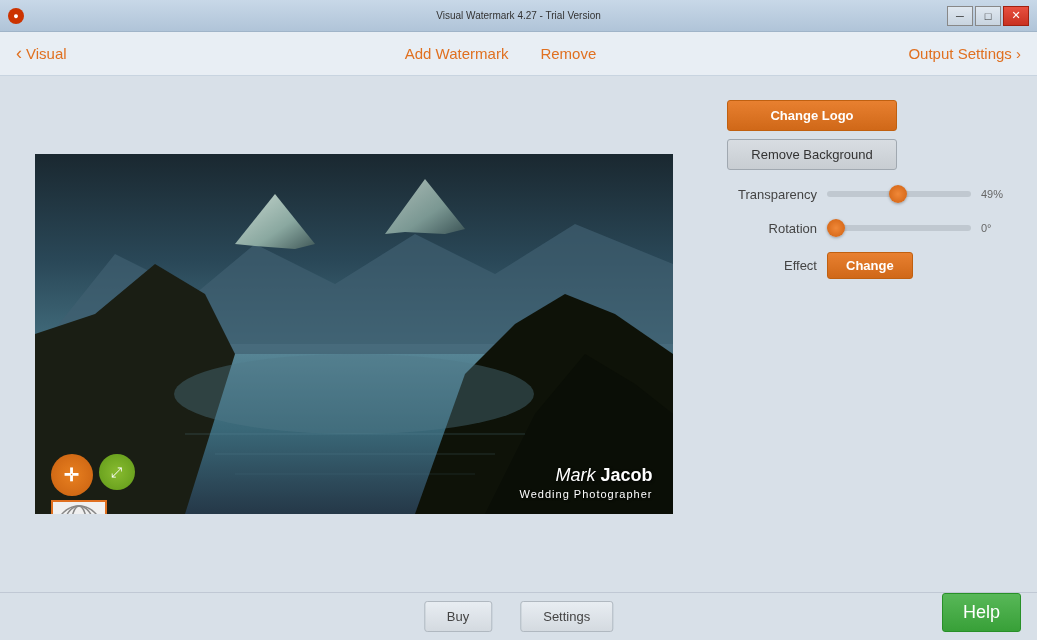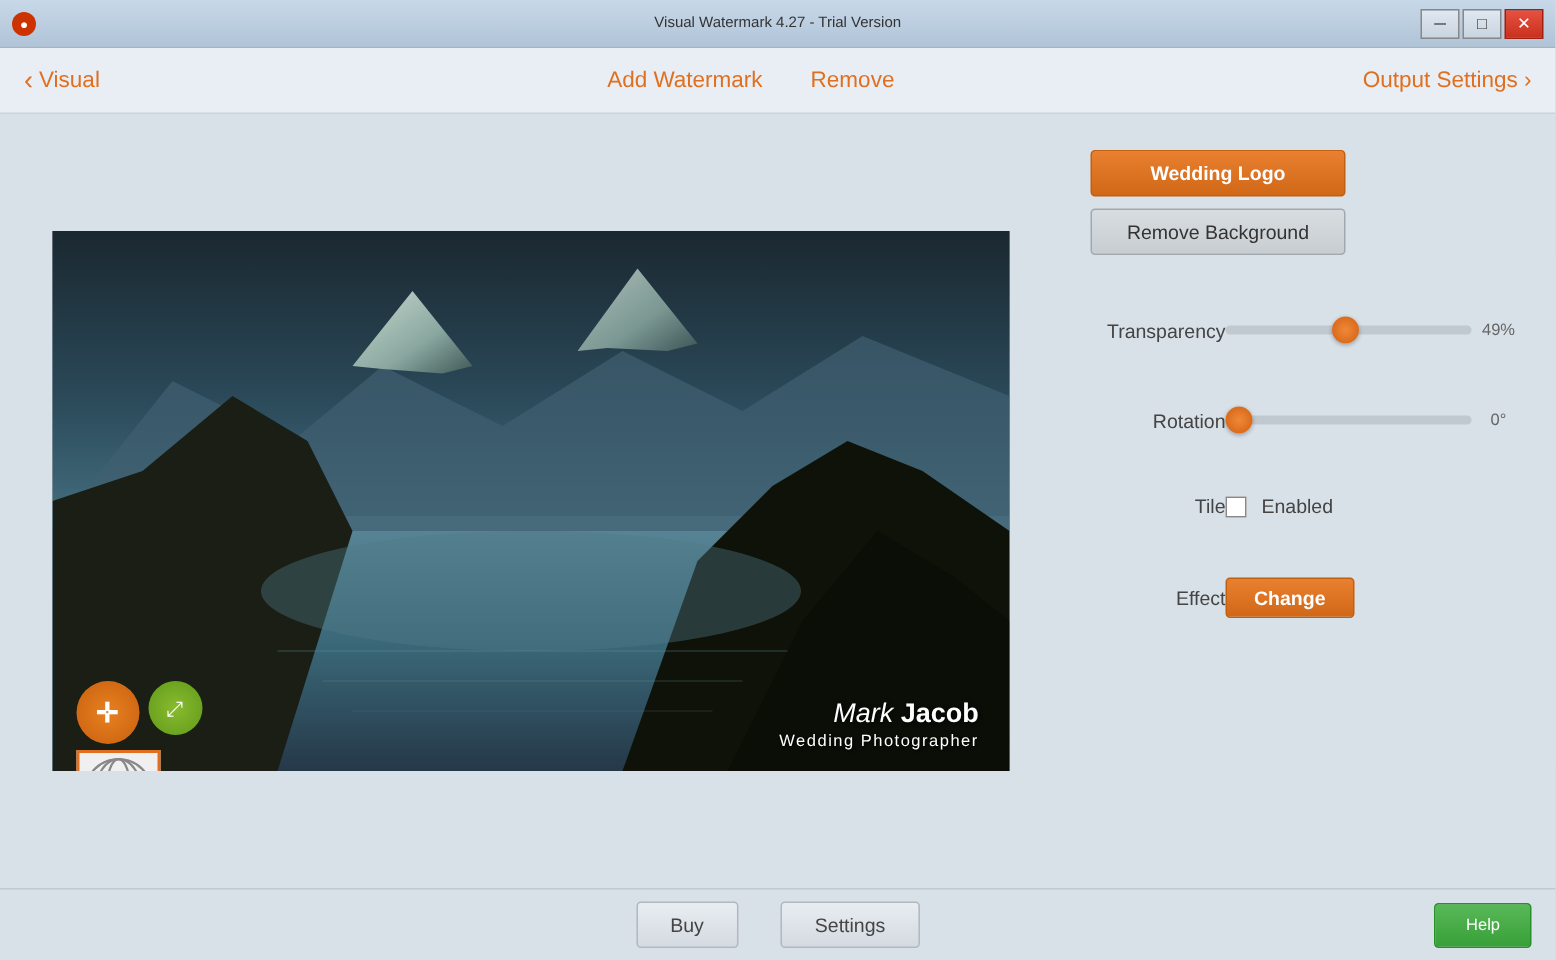--- a/index.html
+++ b/index.html
@@ -243,21 +243,21 @@
     }
     .panel-button.secondary {
       background: linear-gradient(to bottom, #d8dde2, #c8cdd2);
       color: #333;
       border-color: #a0a8b0;
     }
 
     .control-row {
       display: flex;
       align-items: center;
-      margin-top: 26px;
+      gap: 10px;
     }
     .control-label {
       font-size: 13px;
       color: #444;
       width: 90px;
       text-align: right;
     }
     .slider-container {
       flex: 1;
       position: relative;
@@ -280,21 +280,21 @@
       position: absolute;
       top: 50%;
       transform: translateY(-50%);
       cursor: pointer;
       box-shadow: 0 1px 3px rgba(0,0,0,0.3);
     }
     .slider-value {
       width: 36px;
       font-size: 11px;
       color: #666;
-      text-align: center;
+      text-align: left;
     }
 
     .tile-row {
       display: flex;
       align-items: center;
       gap: 10px;
     }
     .tile-checkbox {
       width: 14px;
       height: 14px;
@@ -342,21 +342,21 @@
       padding: 7px 22px;
       font-size: 13px;
       border: 1px solid #b0b8c0;
       border-radius: 3px;
       cursor: pointer;
       background: linear-gradient(to bottom, #e8edf2, #d4dae0);
       color: #444;
     }
     .help-btn {
       padding: 8px 20px;
-      font-size: 11px;
+      font-size: 18px;
       background: linear-gradient(to bottom, #58b858, #38a038);
       color: white;
       border: 1px solid #289028;
       border-radius: 3px;
       cursor: pointer;
       position: absolute;
       right: 16px;
       bottom: 8px;
     }
   </style>
@@ -463,21 +463,21 @@
             <ellipse cx="25" cy="25" rx="22" ry="12" fill="none" stroke="#888" stroke-width="1.5"></ellipse>
             <ellipse cx="25" cy="25" rx="22" ry="6" fill="none" stroke="#888" stroke-width="1.5"></ellipse>
           </svg>
         </div>
       </div>
     </div>
   </div>
 
   <div class="right-panel">
     <div class="right-panel-top">
-      <button class="panel-button primary">Wedding Logo</button>
+      <button class="panel-button primary">Change Logo</button>
       <button class="panel-button secondary">Remove Background</button>
     </div>
 
     <div class="control-row">
       <span class="control-label">Transparency</span>
       <div class="slider-container">
         <div class="slider-track">
           <div class="slider-thumb" style="left: calc(49% - 9px);"></div>
         </div>
       </div>
@@ -487,27 +487,20 @@
     <div class="control-row">
       <span class="control-label">Rotation</span>
       <div class="slider-container">
         <div class="slider-track">
           <div class="slider-thumb" style="left: calc(0% - 0px);"></div>
         </div>
       </div>
       <span class="slider-value">0°</span>
     </div>
 
-    <div class="control-row">
-      <span class="control-label">Tile</span>
-      <div class="tile-row">
-        <div class="tile-checkbox"></div>
-        <span class="tile-label">Enabled</span>
-      </div>
-    </div>
 
     <div class="control-row">
       <span class="control-label effect-label-main">Effect</span>
       <button class="effect-btn">Change</button>
     </div>
   </div>
 </div>
 
 <div class="bottombar">
   <div style="flex:1;"></div>

